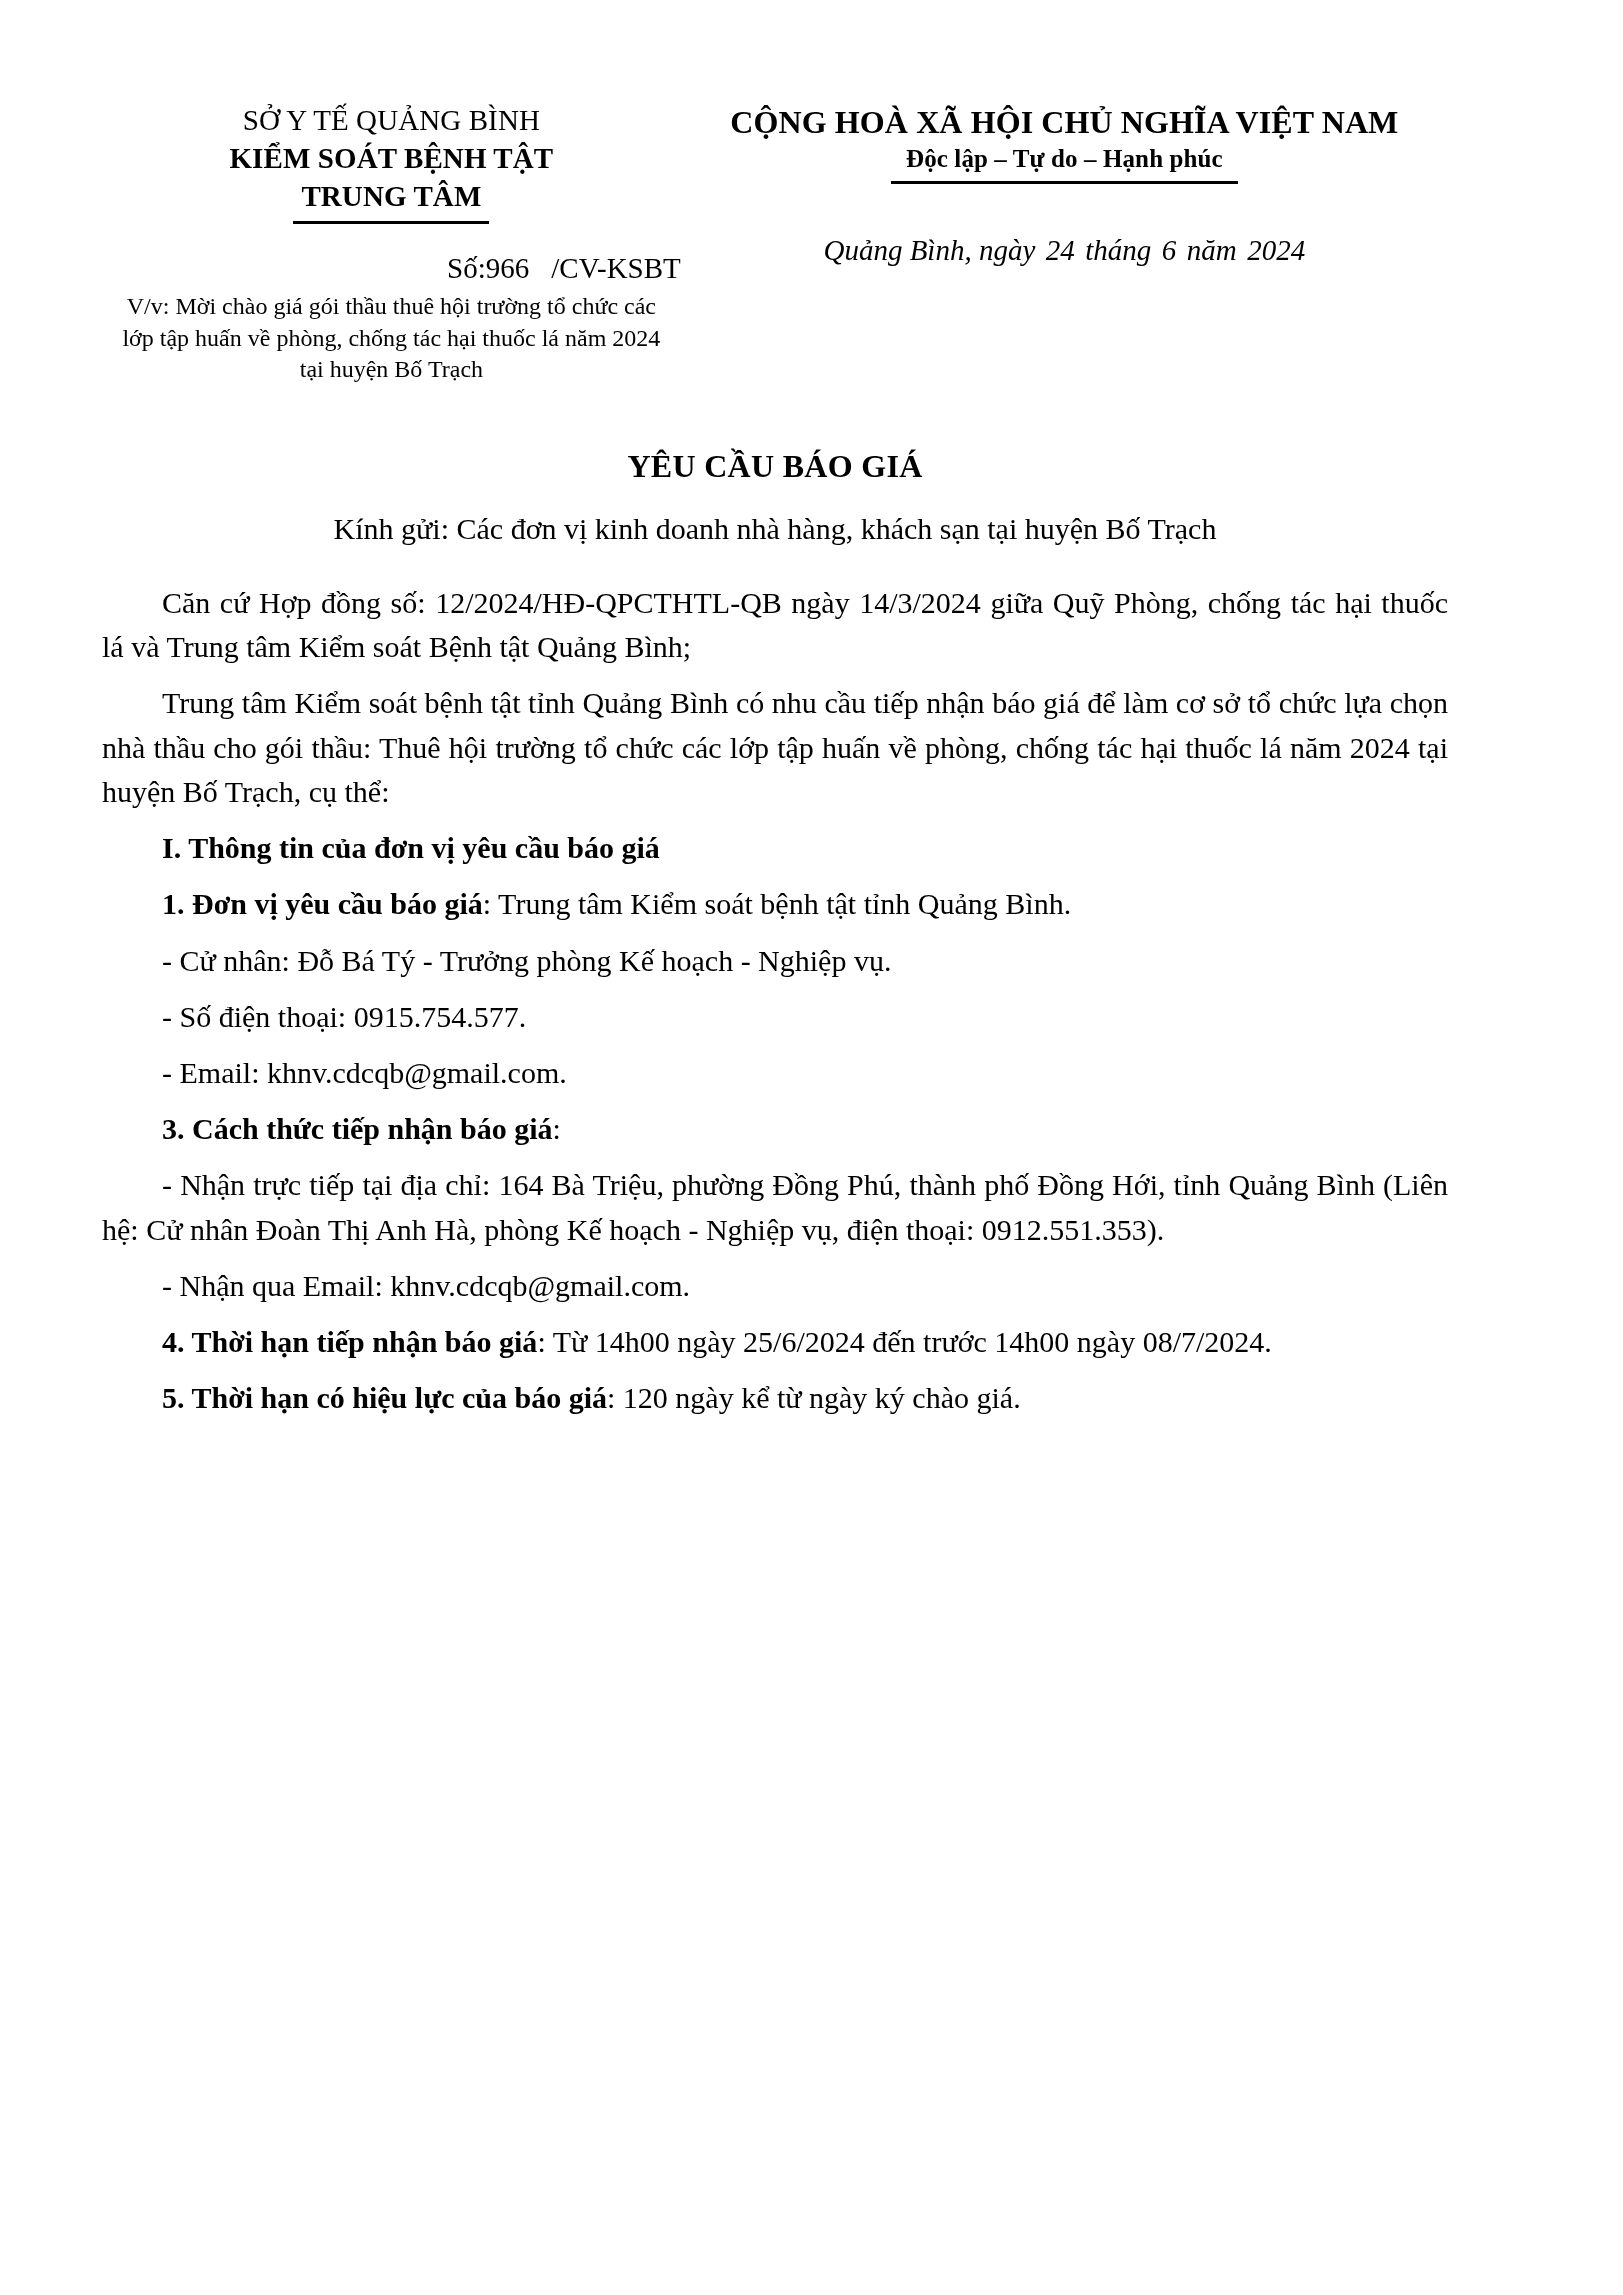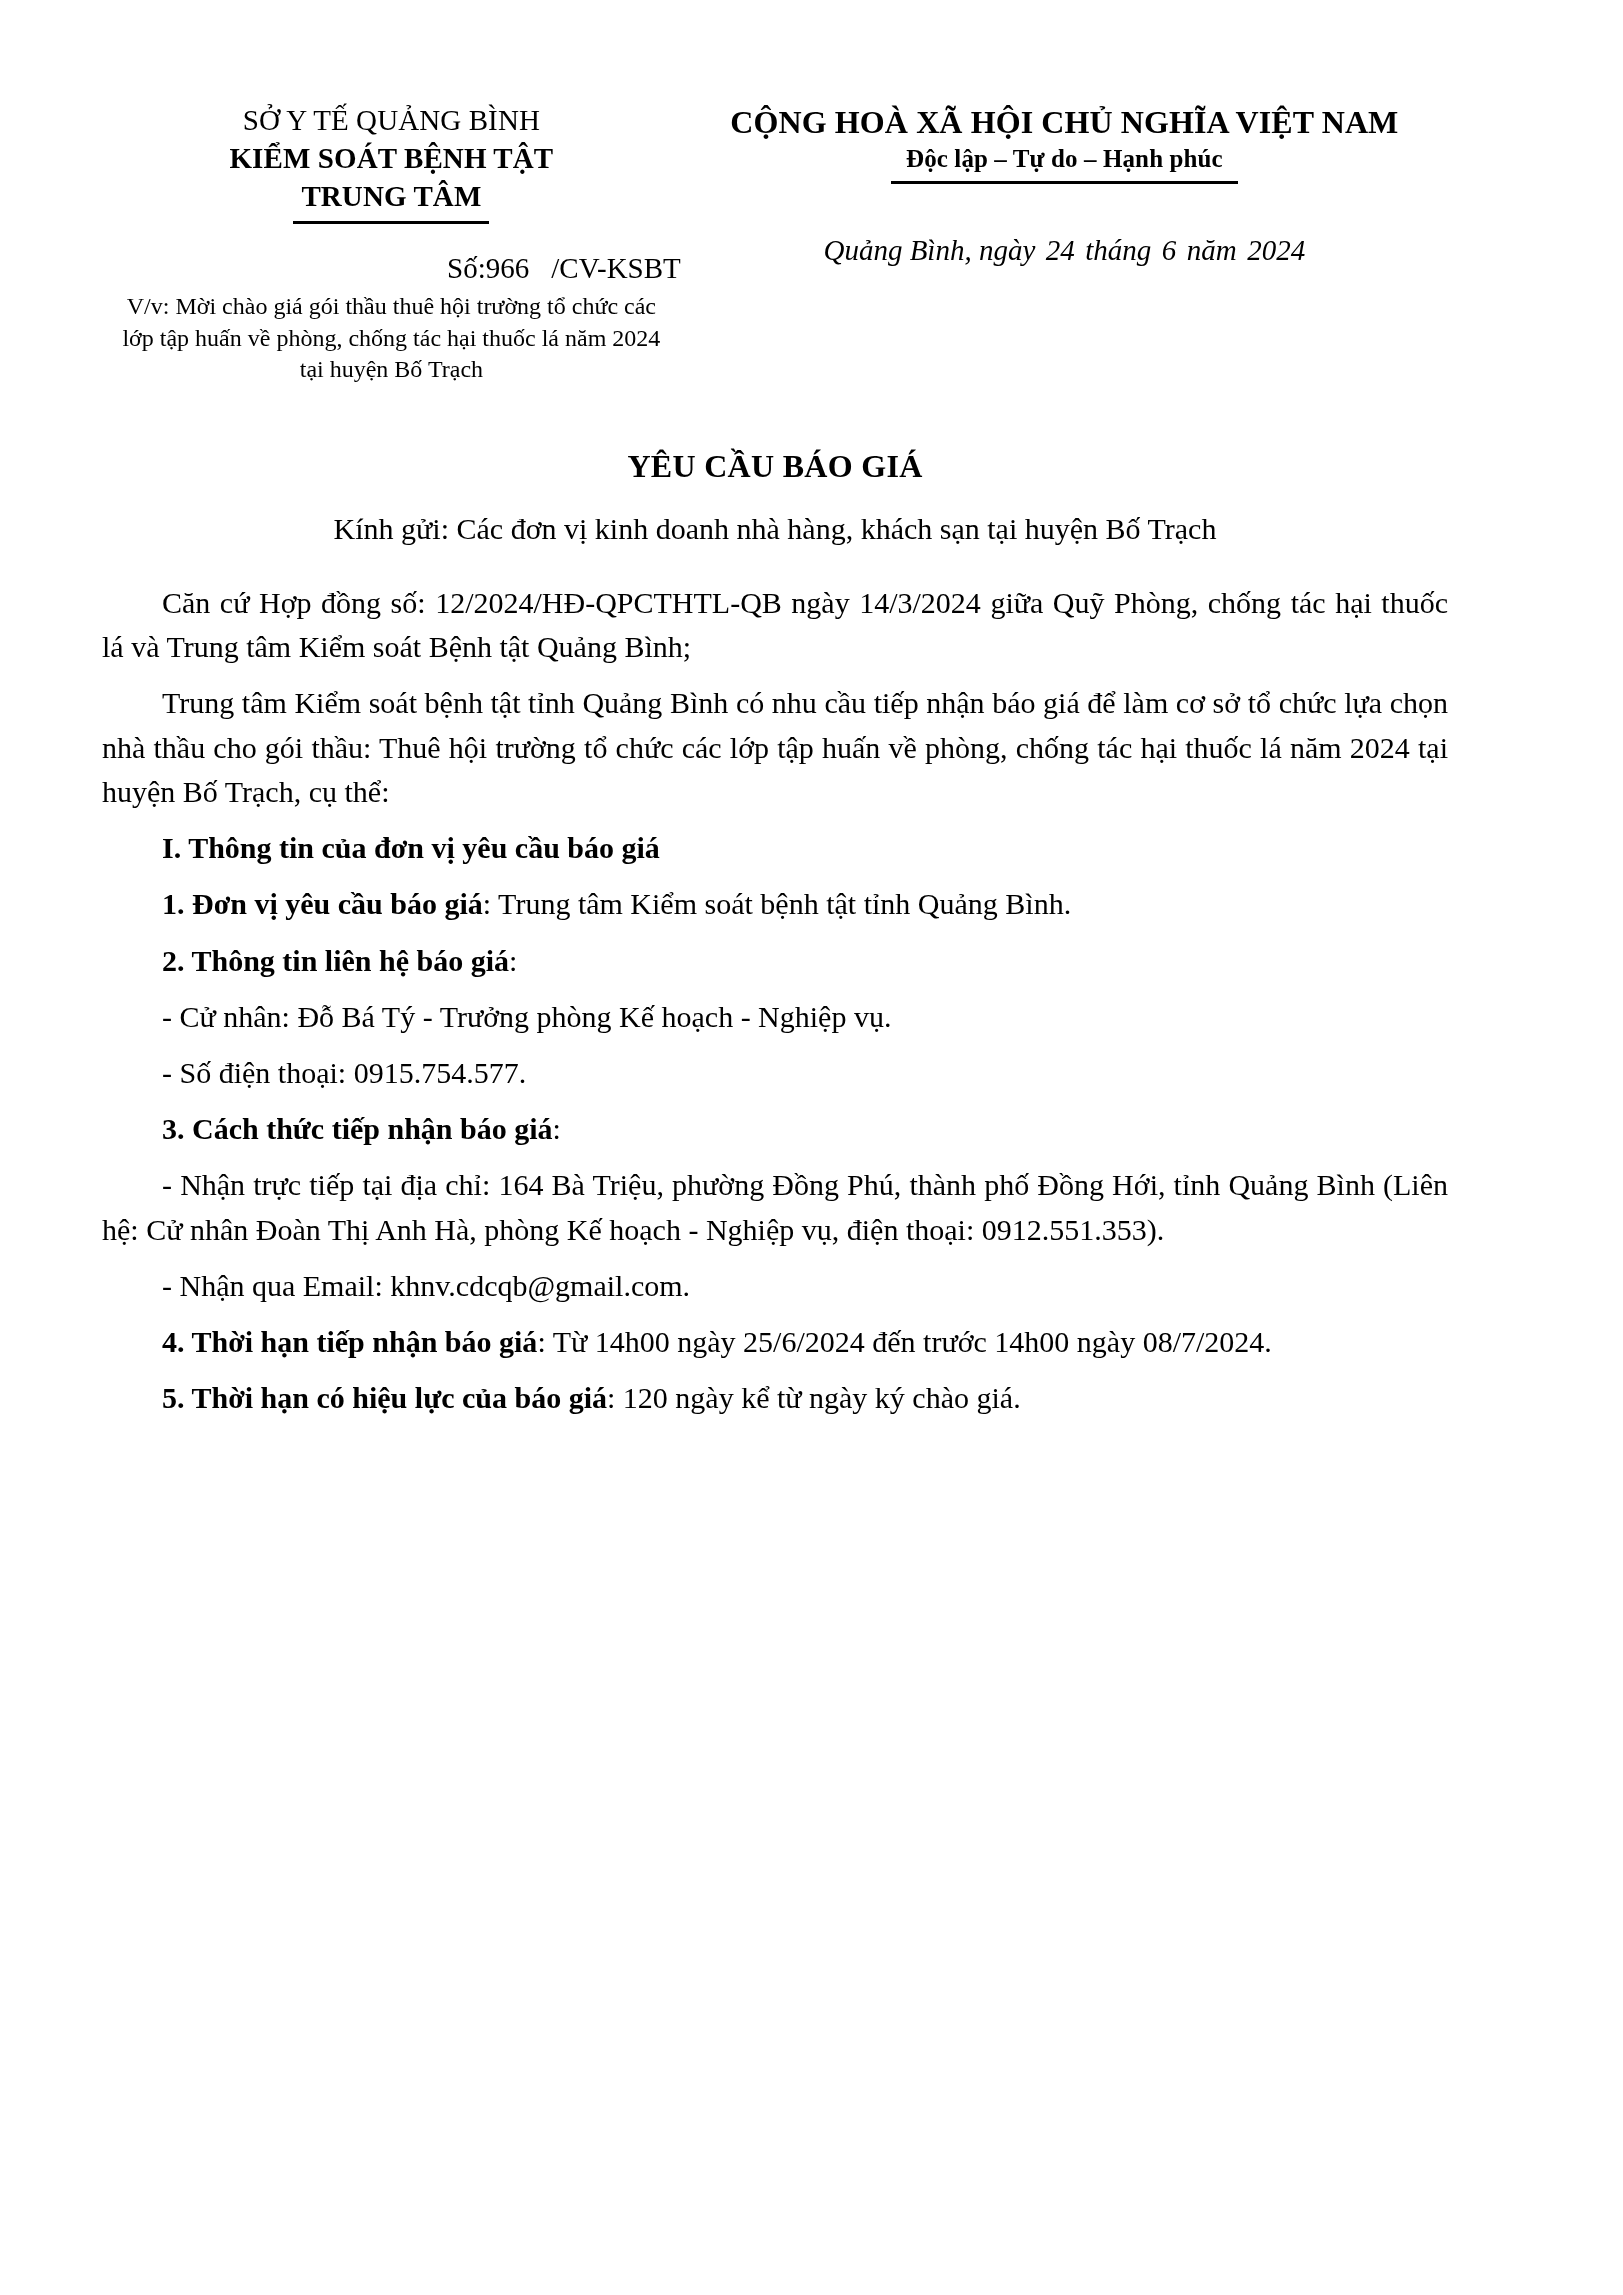--- a/index.html
+++ b/index.html
@@ -194,28 +194,26 @@
     <p class="para">Căn cứ Hợp đồng số: 12/2024/HĐ-QPCTHTL-QB ngày 14/3/2024 giữa Quỹ Phòng, chống tác hại thuốc lá và Trung tâm Kiểm soát Bệnh tật Quảng Bình;</p>
 
     <p class="para">Trung tâm Kiểm soát bệnh tật tỉnh Quảng Bình có nhu cầu tiếp nhận báo giá để làm cơ sở tổ chức lựa chọn nhà thầu cho gói thầu: Thuê hội trường tổ chức các lớp tập huấn về phòng, chống tác hại thuốc lá năm 2024 tại huyện Bố Trạch, cụ thể:</p>
 
     <p class="item b">I. Thông tin của đơn vị yêu cầu báo giá</p>
 
     <p class="item">
       <span class="b">1. Đơn vị yêu cầu báo giá</span><span>: Trung tâm Kiểm soát bệnh tật tỉnh Quảng Bình.</span>
     </p>
 
-    <p class="item">
-      <span class="b">2. Thông tin liên hệ báo giá</span><span>:</span>
-    </p>
 
     <p class="bullet">- Cử nhân: Đỗ Bá Tý - Trưởng phòng Kế hoạch - Nghiệp vụ.</p>
 
     <p class="bullet">- Số điện thoại: 0915.754.577.</p>
 
+    <p class="bullet">- Email: khnv.cdcqb@gmail.com.</p>
 
     <p class="item">
       <span class="b">3. Cách thức tiếp nhận báo giá</span><span>:</span>
     </p>
 
     <p class="bullet">- Nhận trực tiếp tại địa chỉ: 164 Bà Triệu, phường Đồng Phú, thành phố Đồng Hới, tỉnh Quảng Bình (Liên hệ: Cử nhân Đoàn Thị Anh Hà, phòng Kế hoạch - Nghiệp vụ, điện thoại: 0912.551.353).</p>
 
     <p class="bullet">- Nhận qua Email: khnv.cdcqb@gmail.com.</p>
 
     <p class="item">

